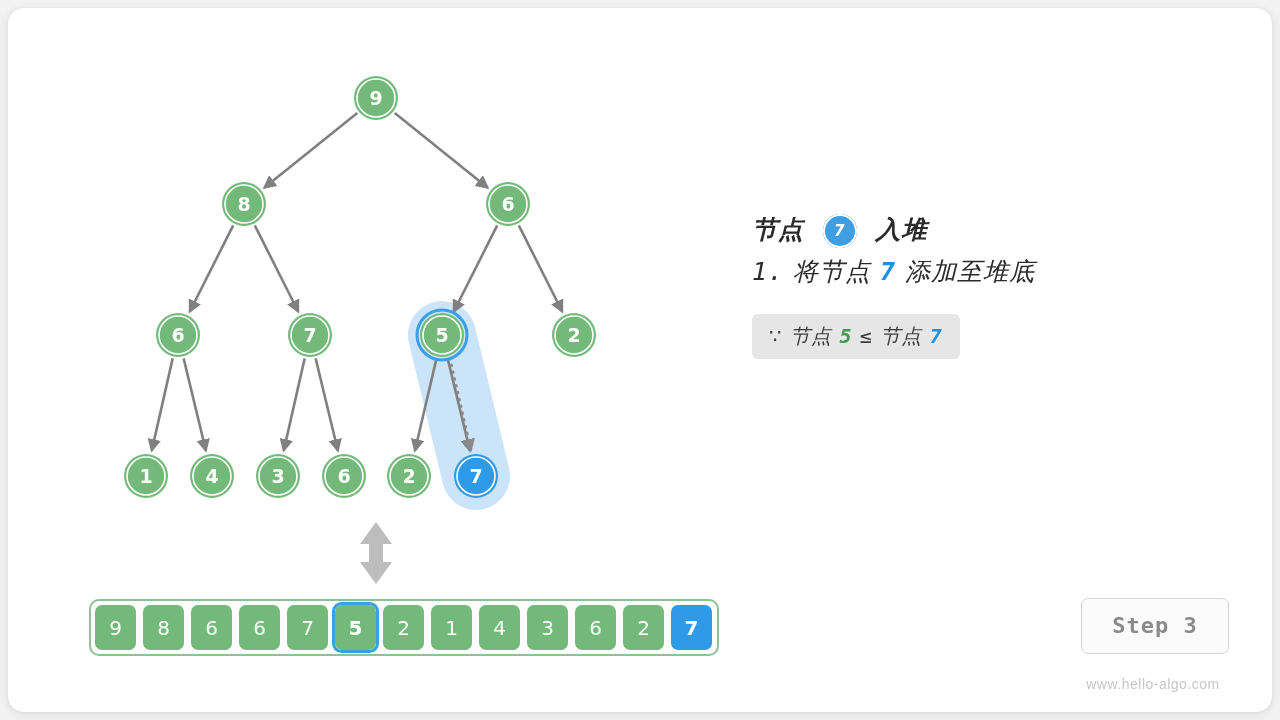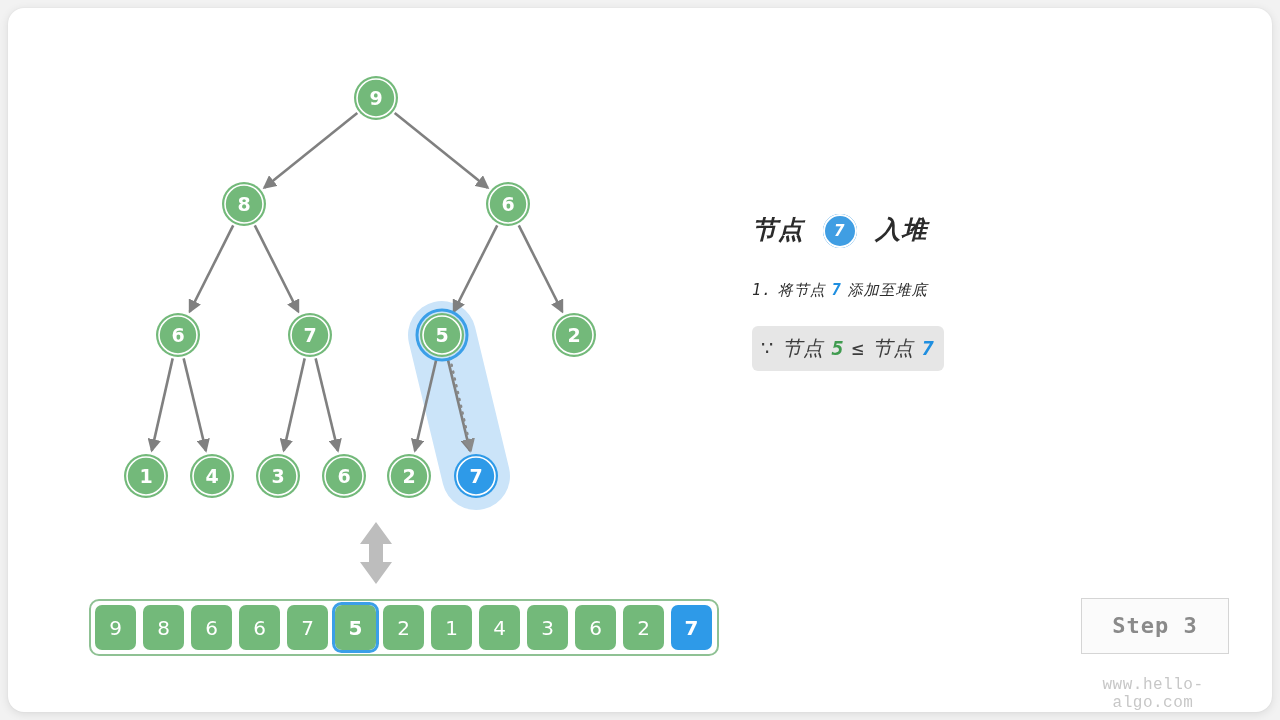--- a/index.html
+++ b/index.html
@@ -68,71 +68,70 @@
     left: 0; top: 0;
     width: 34px;
     height: 34px;
     line-height: 34px;
     text-align: center;
     font-size: 15px;
     font-weight: bold;
     color: #ffffff;
   }
   .step-line {
-    font-size: 15px;
+    font-size: 25px;
     color: #2b2b2b;
-    margin-top: 26px;
     white-space: nowrap;
     letter-spacing: 1px;
   }
   .step-line .idx { font-family: "DejaVu Sans Mono", "Liberation Mono", monospace; }
   .mono { font-family: "DejaVu Sans Mono", "Liberation Mono", monospace; }
   .hl-blue { color: #1f8fe0; font-weight: bold; }
   .hl-green { color: #3f9b4f; font-weight: bold; }
 
   .reason {
     display: inline-block;
     margin-top: 26px;
     background: #e6e6e6;
     border-radius: 6px;
-    padding: 9px 9px;
+    padding: 9px 17px;
     font-size: 20px;
     color: #3c3c3c;
     white-space: nowrap;
     letter-spacing: 1px;
   }
 
   
   .step-badge {
     position: absolute;
     left: 1081px;
     top: 598px;
     width: 148px;
     height: 56px;
     border: 1px solid #d5d5d5;
-    border-radius: 0;
+    border-radius: 7px;
     background: #fbfbfb;
     box-sizing: border-box;
     color: #8a8a8a;
     font-family: "DejaVu Sans Mono", "Liberation Mono", monospace;
     font-size: 22px;
     font-weight: bold;
     line-height: 54px;
     text-align: center;
     letter-spacing: 1px;
   }
   .watermark {
     position: absolute;
     left: 1073px;
     top: 676px;
     width: 160px;
     text-align: center;
     color: #c7c7c7;
-    font-family: Liberation Mono, monospace;
-    font-size: 16px;
+    font-family: Liberation Sans, sans-serif;
+    font-size: 14px;
     letter-spacing: 0.5px;
   }
 </style>
 </head>
 <body>
 
 <div id="card"></div>
 
 <div id="stage">
 

